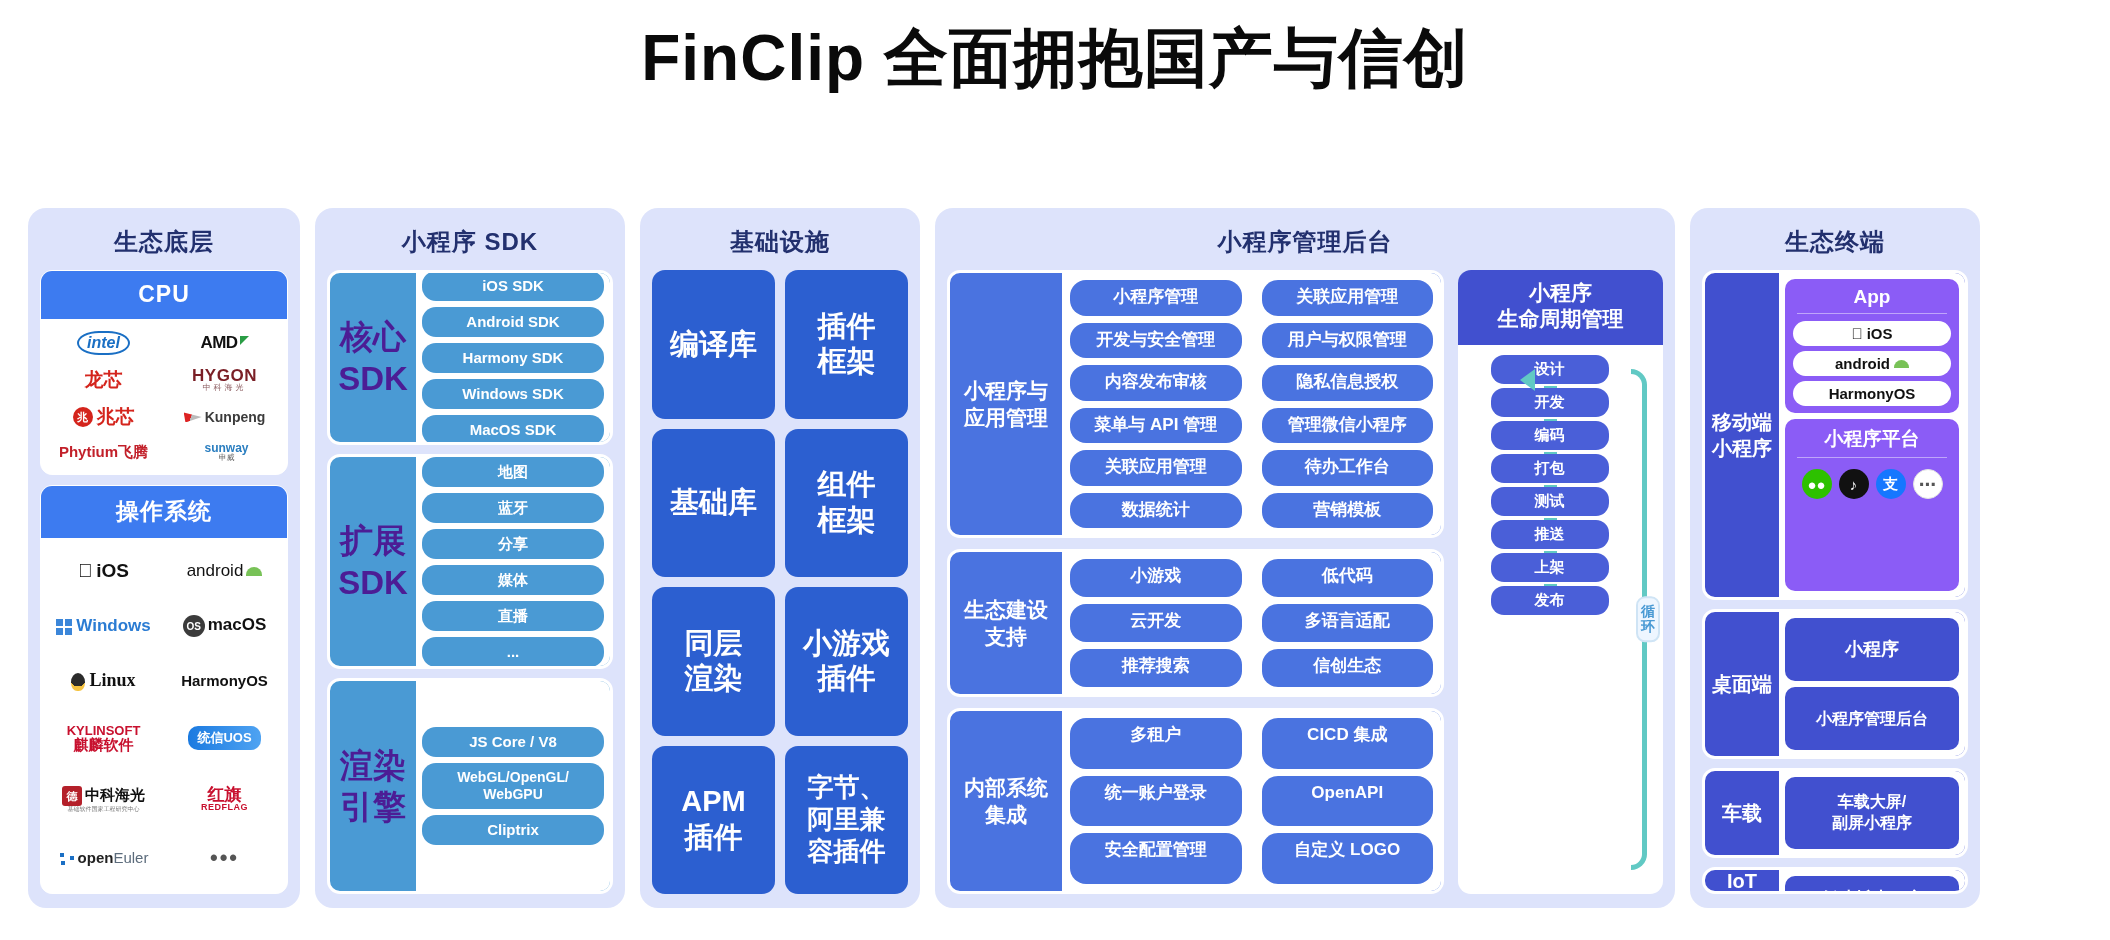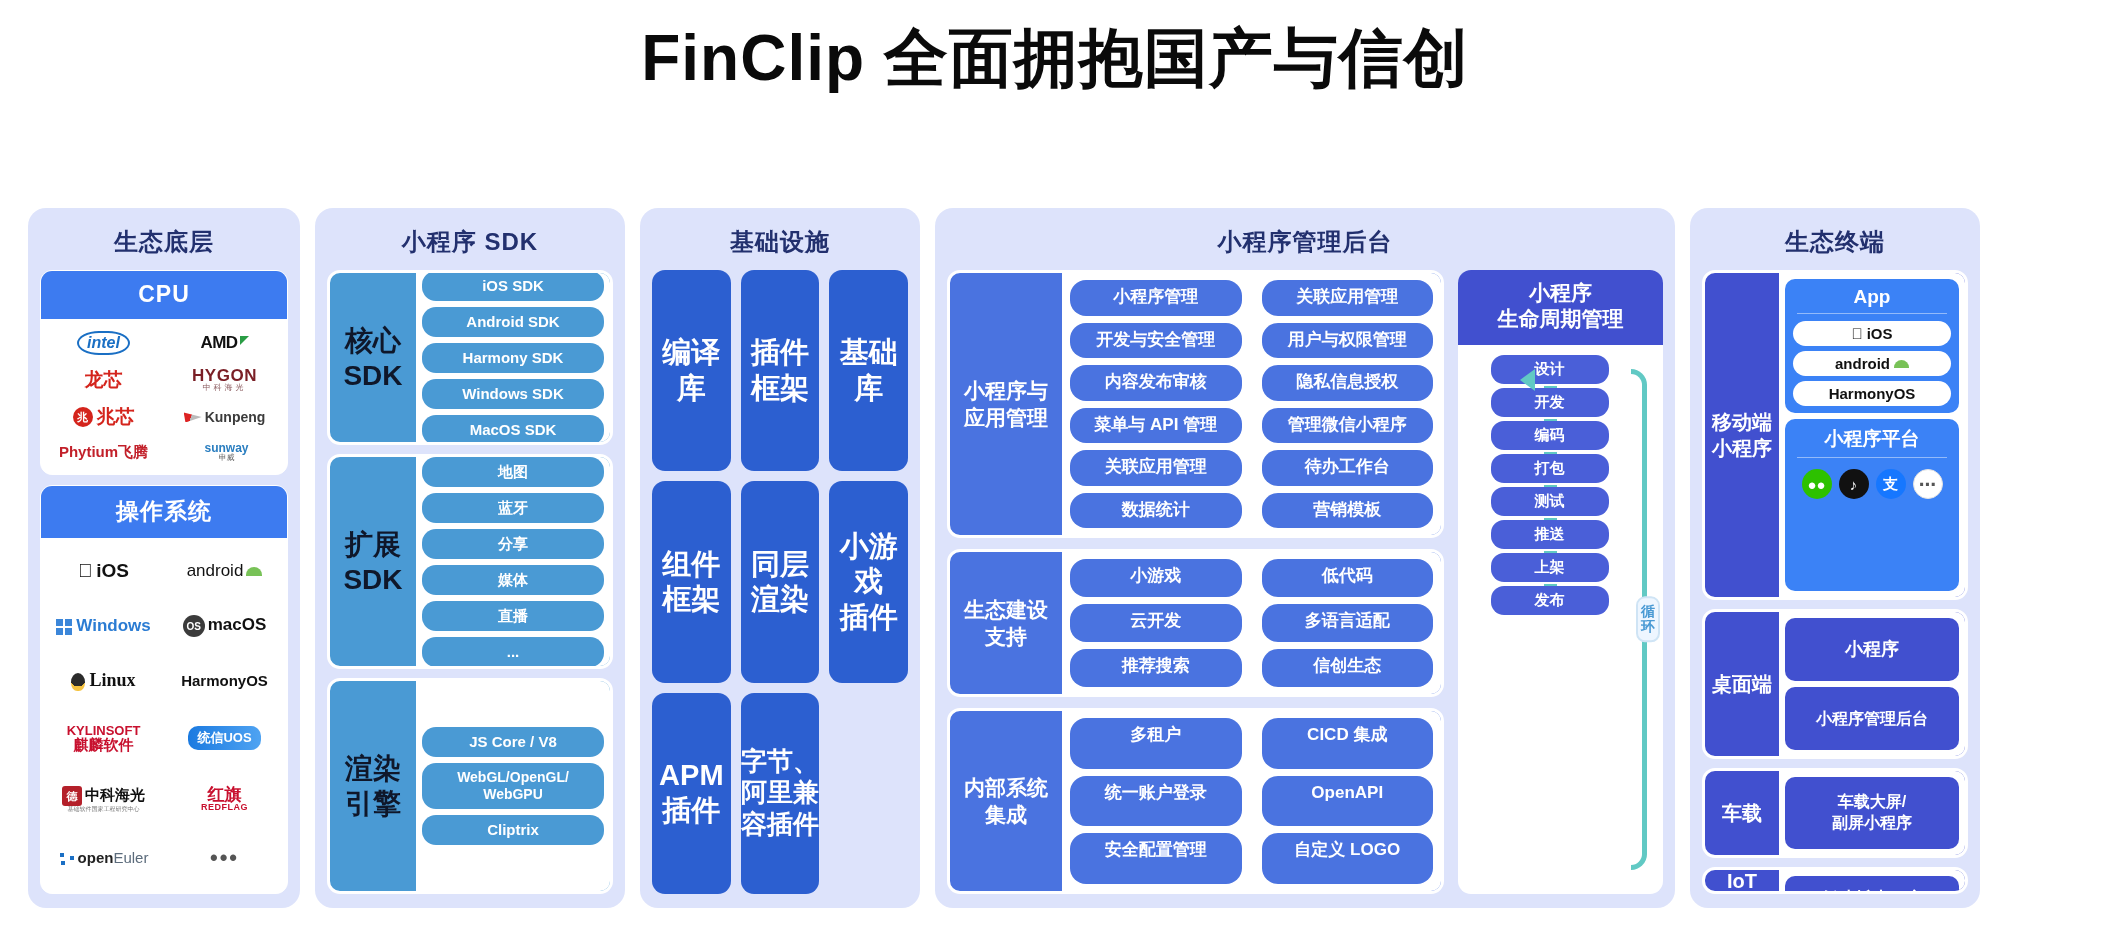--- a/index.html
+++ b/index.html
@@ -134,41 +134,41 @@
     display:flex;
     background:#4a9ad4;
     border-radius:13px;
     overflow:hidden;
     border:3px solid #ffffff;
     margin-bottom:9px;
   }
   .sdk-label {
     width:86px; flex:0 0 86px;
     display:flex; align-items:center; justify-content:center;
-    color:#0f172a; font-size:28px; font-weight:800;
+    color:#4c1d95; font-size:33px; font-weight:800;
     text-align:center; line-height:1.25;
     padding: 4px;
   }
   .sdk-pills {
     flex:1; background:#ffffff;
     padding:6px 6px; display:flex; flex-direction:column; gap:6px;
     justify-content:center;
   }
   .pill-sdk {
     background:#4a9ad4; color:#ffffff;
     border-radius:14px; text-align:center;
     font-size:15px; font-weight:700;
     padding:6px 4px; line-height:1.2;
   }
 
   
   .infra-grid{
     flex:1;
     display:grid;
-    grid-template-columns:1fr 1fr 1fr;
+    grid-template-columns:1fr 1fr;
     grid-auto-rows:1fr;
     gap:10px;
   }
   .infra-cell{
     background:#2c5fd0;
     border-radius:13px;
     color:#ffffff;
     display:flex;align-items:center;justify-content:center;
     text-align:center;
     font-size:29px;font-weight:800;line-height:1.22;
@@ -254,21 +254,21 @@
   
   .term-block{
     display:flex;background:#4150cf;border-radius:13px;
     overflow:hidden;border:3px solid #ffffff;margin-bottom:9px;
   }
   .term-label{
     width:74px;flex:0 0 74px;display:flex;align-items:center;justify-content:center;
     color:#fff;font-size:20px;font-weight:800;line-height:1.3;text-align:center;padding:4px;
   }
   .term-body{flex:1;background:#fff;padding:6px;display:flex;flex-direction:column;gap:6px;}
-  .term-card{background:#3b82f6;border-radius:10px;padding:7px 8px;}
+  .term-card{background:#8b5cf6;border-radius:10px;padding:7px 8px;}
   .term-card-title{color:#fff;text-align:center;font-size:19px;font-weight:800;padding-bottom:5px;}
   .term-rule{height:1px;background:rgba(255,255,255,.45);margin:0 4px 7px;}
   .chip{
     background:#fff;border-radius:13px;text-align:center;
     font-size:15px;font-weight:700;color:#111;
     padding:4px 6px;margin-bottom:5px;
     display:flex;align-items:center;justify-content:center;gap:4px;
   }
   .chip:last-child{margin-bottom:0;}
   .plain-card{

